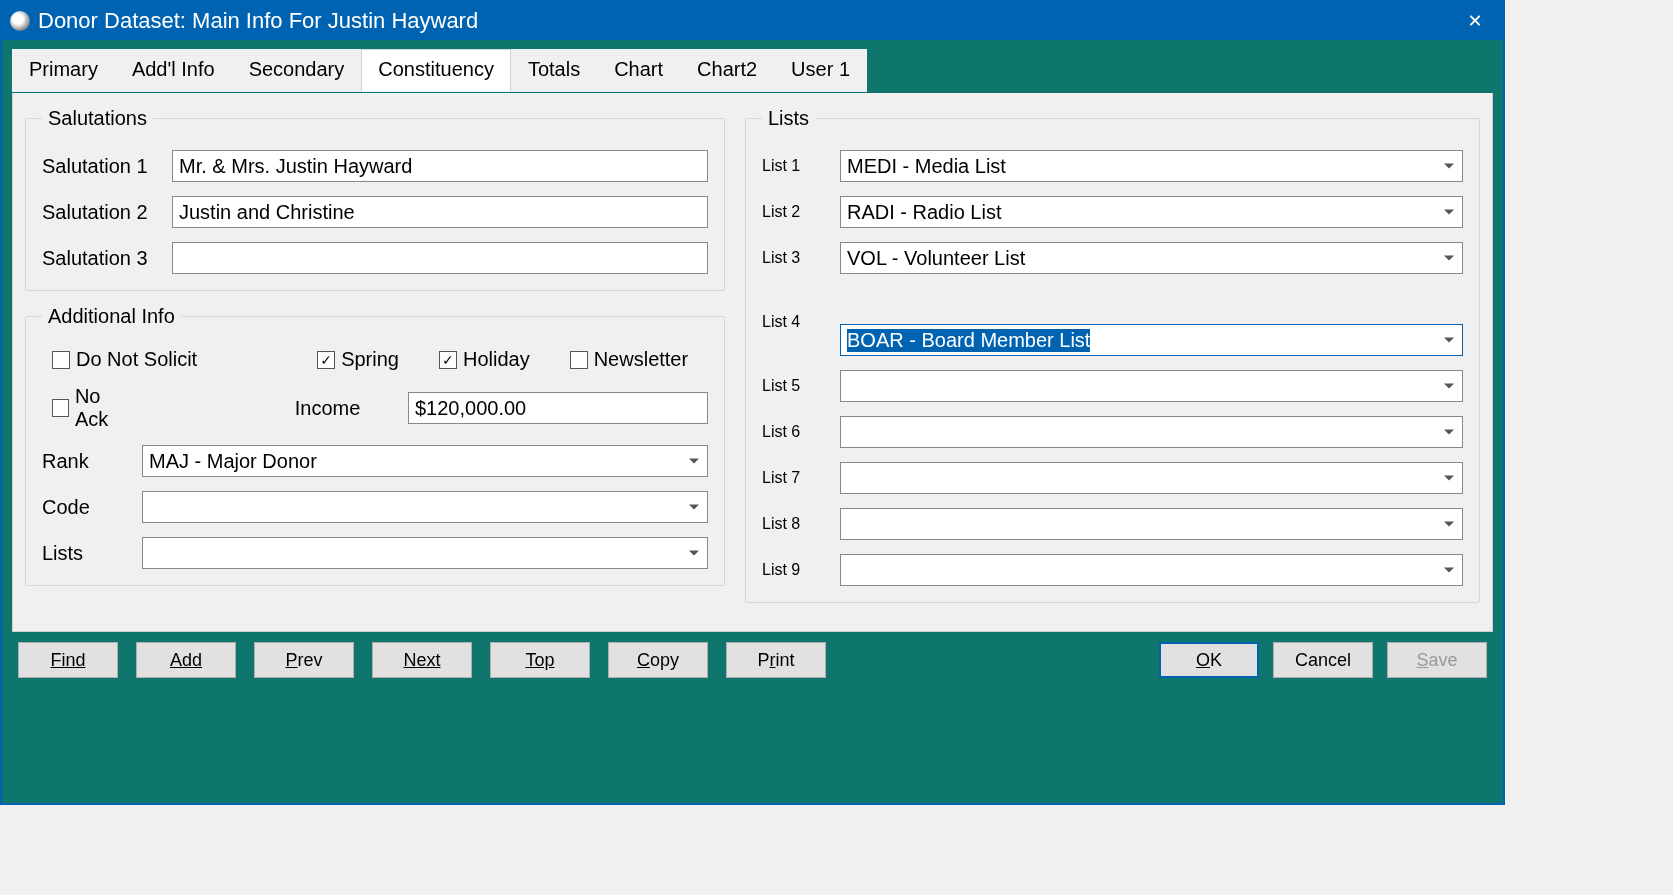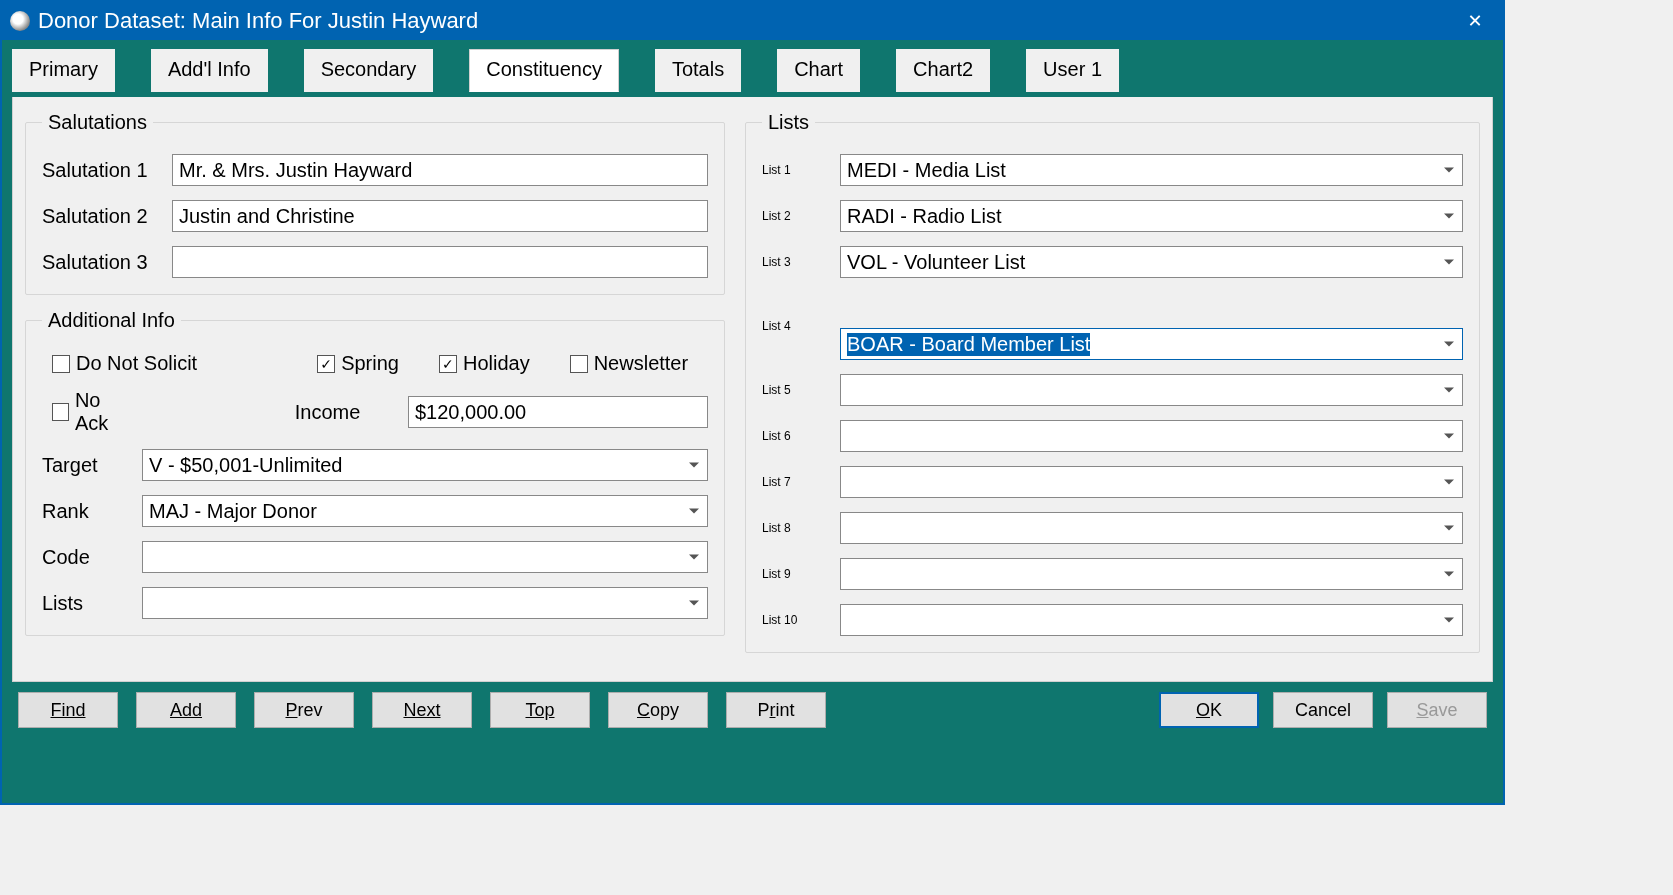--- a/index.html
+++ b/index.html
@@ -43,23 +43,22 @@
   align-items: center;
   justify-content: center;
   font-size: 18px;
   cursor: pointer;
 }
 .client {
   padding: 8px 10px 10px 10px;
 }
 .tabstrip {
   display: flex;
-  border-bottom: 6px solid #0f766e;
+  border-bottom: 2px solid #0f766e;
   position: relative;
-  gap: 36px;
 }
 .tab {
   padding: 8px 16px 10px 16px;
   font-size: 20px;
   color: #000;
   background: #f0f0f0;
   border: 1px solid transparent;
   border-bottom: none;
   cursor: pointer;
   position: relative;
@@ -95,21 +94,21 @@
 .formrow {
   display: flex;
   align-items: center;
   margin-bottom: 14px;
 }
 .formrow:last-child { margin-bottom: 0; }
 .lbl {
   font-size: 20px;
   width: 130px;
 }
-.lbl-narrow { font-size: 12px; width: 90px; }
+.lbl-narrow { font-size: 16px; width: 90px; }
 .txtinput {
   flex: 1;
   height: 32px;
   font-size: 20px;
   padding: 2px 6px;
   border: 1px solid #888;
   background: #fff;
 }
 .combo {
   flex: 1;
@@ -252,26 +251,20 @@
             <label class="chk">
               <span class="chkbox"></span>
               <span>No Ack</span>
             </label>
             <div style="width:86px"></div>
             <span class="lbl" style="width:78px">Income</span>
             <input class="txtinput" style="flex: 0 0 300px;" value="$120,000.00">
           </div>
 
           <div class="formrow">
-            <span class="lbl" style="width:100px">Target</span>
-            <div class="combo">
-                <span>V - $50,001-Unlimited</span>
-              </div>
-          </div>
-          <div class="formrow">
             <span class="lbl" style="width:100px">Rank</span>
             <div class="combo">
                 <span>MAJ - Major Donor</span>
               </div>
           </div>
           <div class="formrow">
             <span class="lbl" style="width:100px">Code</span>
             <div class="combo">
                 <span></span>
               </div>
@@ -336,26 +329,20 @@
                 <div class="combo">
                   <span></span>
                 </div>
               </div>
               <div class="formrow">
                 <span class="lbl-narrow">List 9</span>
                 <div class="combo">
                   <span></span>
                 </div>
               </div>
-              <div class="formrow">
-                <span class="lbl-narrow">List 10</span>
-                <div class="combo">
-                  <span></span>
-                </div>
-              </div>
             </div>
         </fieldset>
       </div>
     </div>
 
     <div class="buttonbar">
       <div class="btn">
           <span class="mn">Find</span>
         </div>
       <div class="btn">

